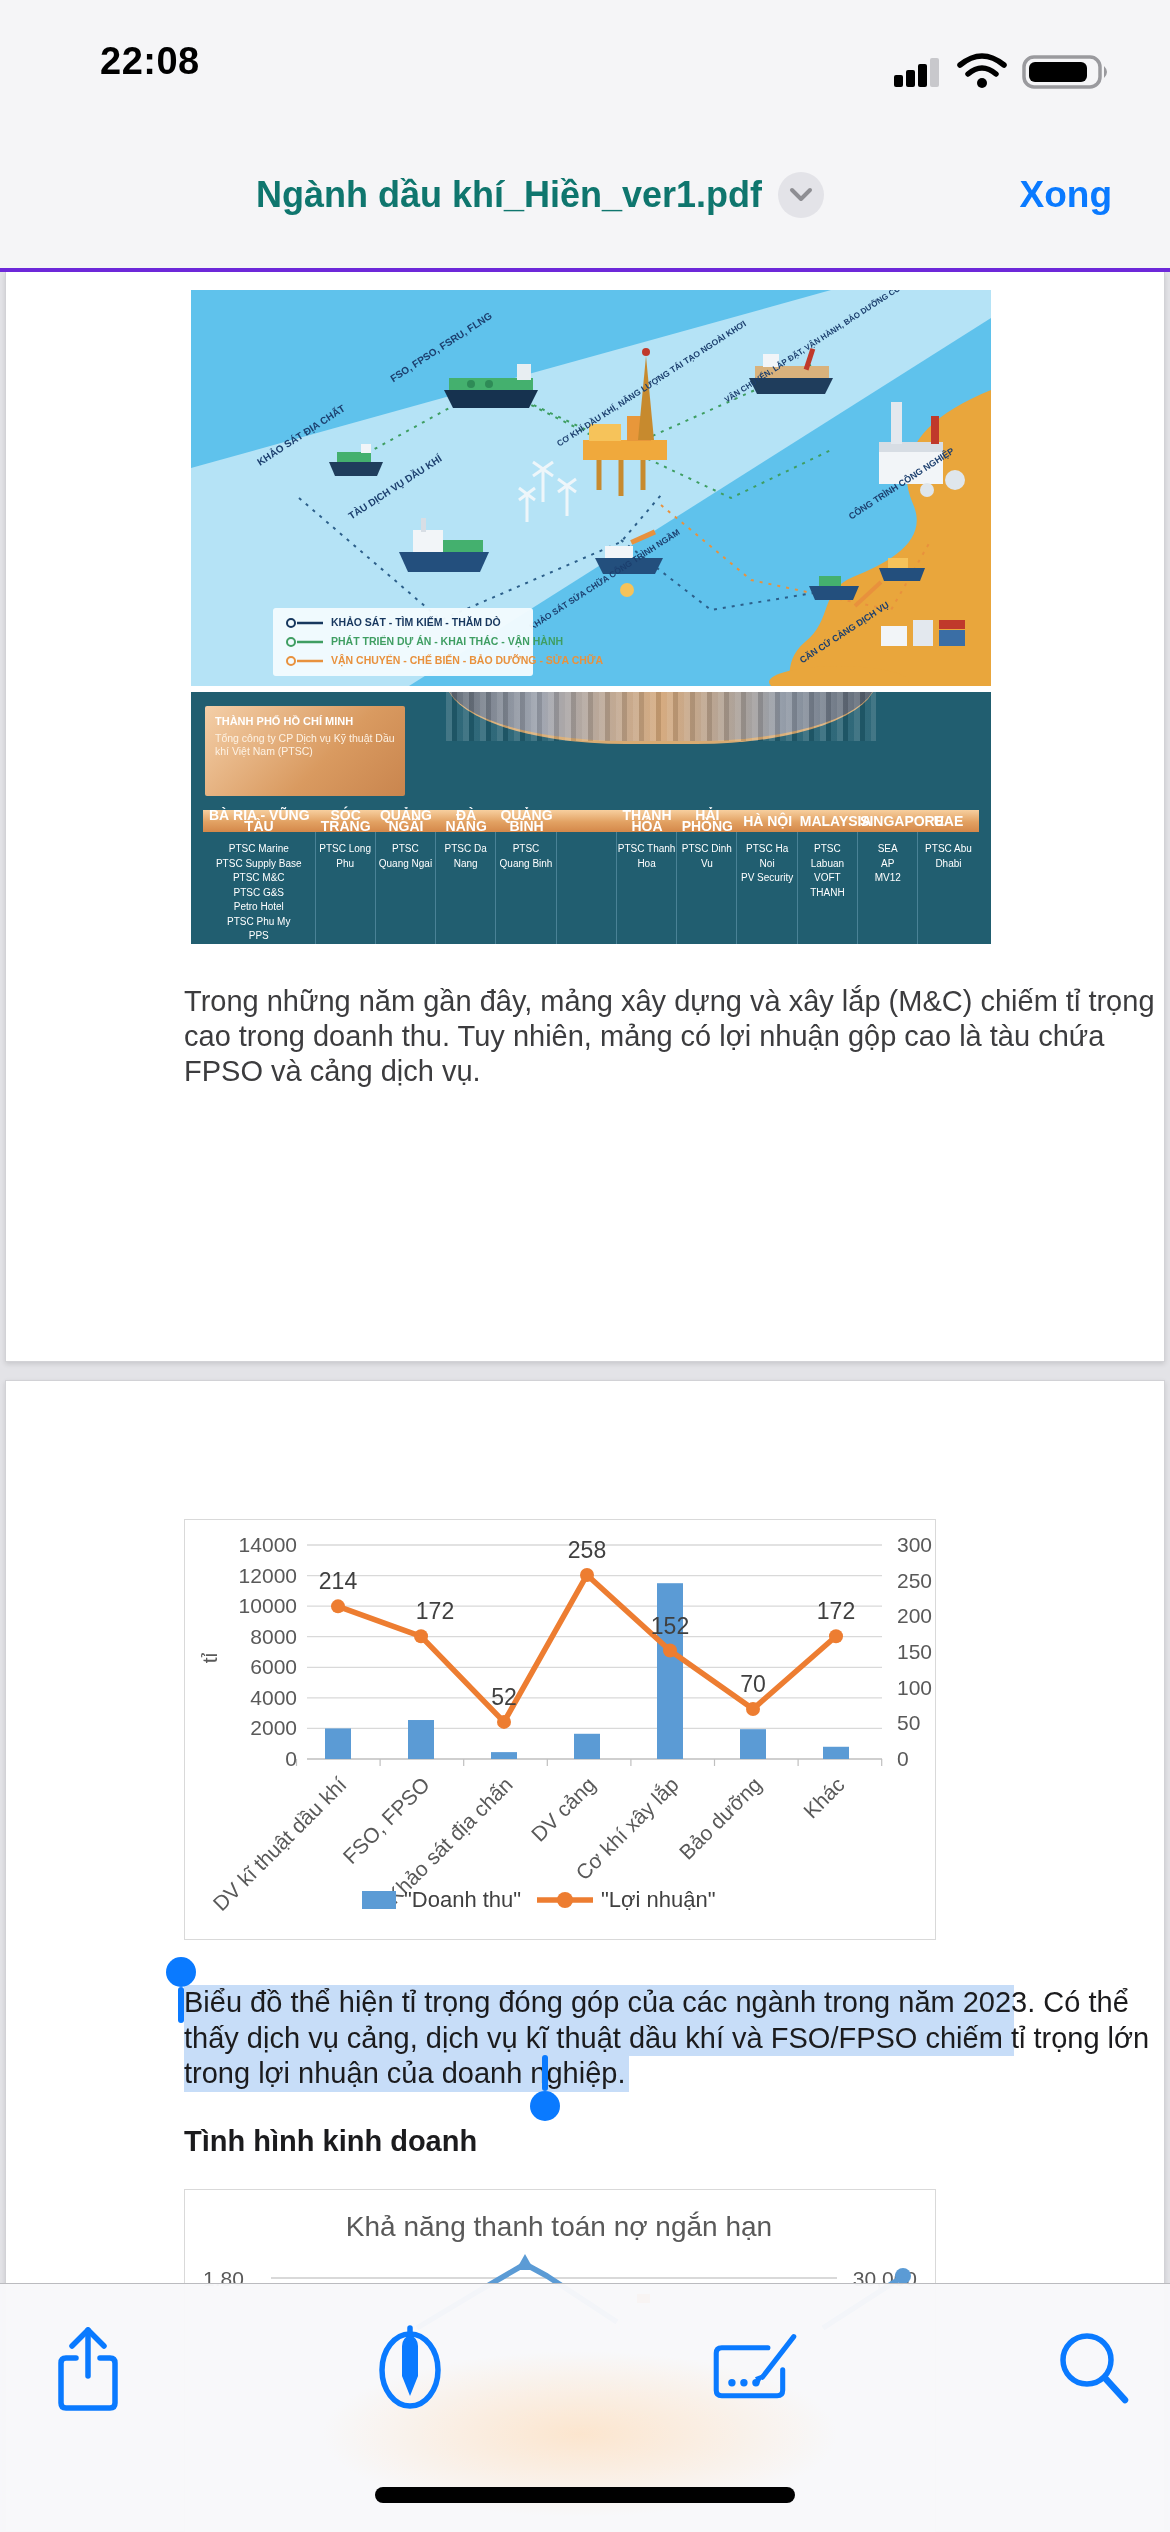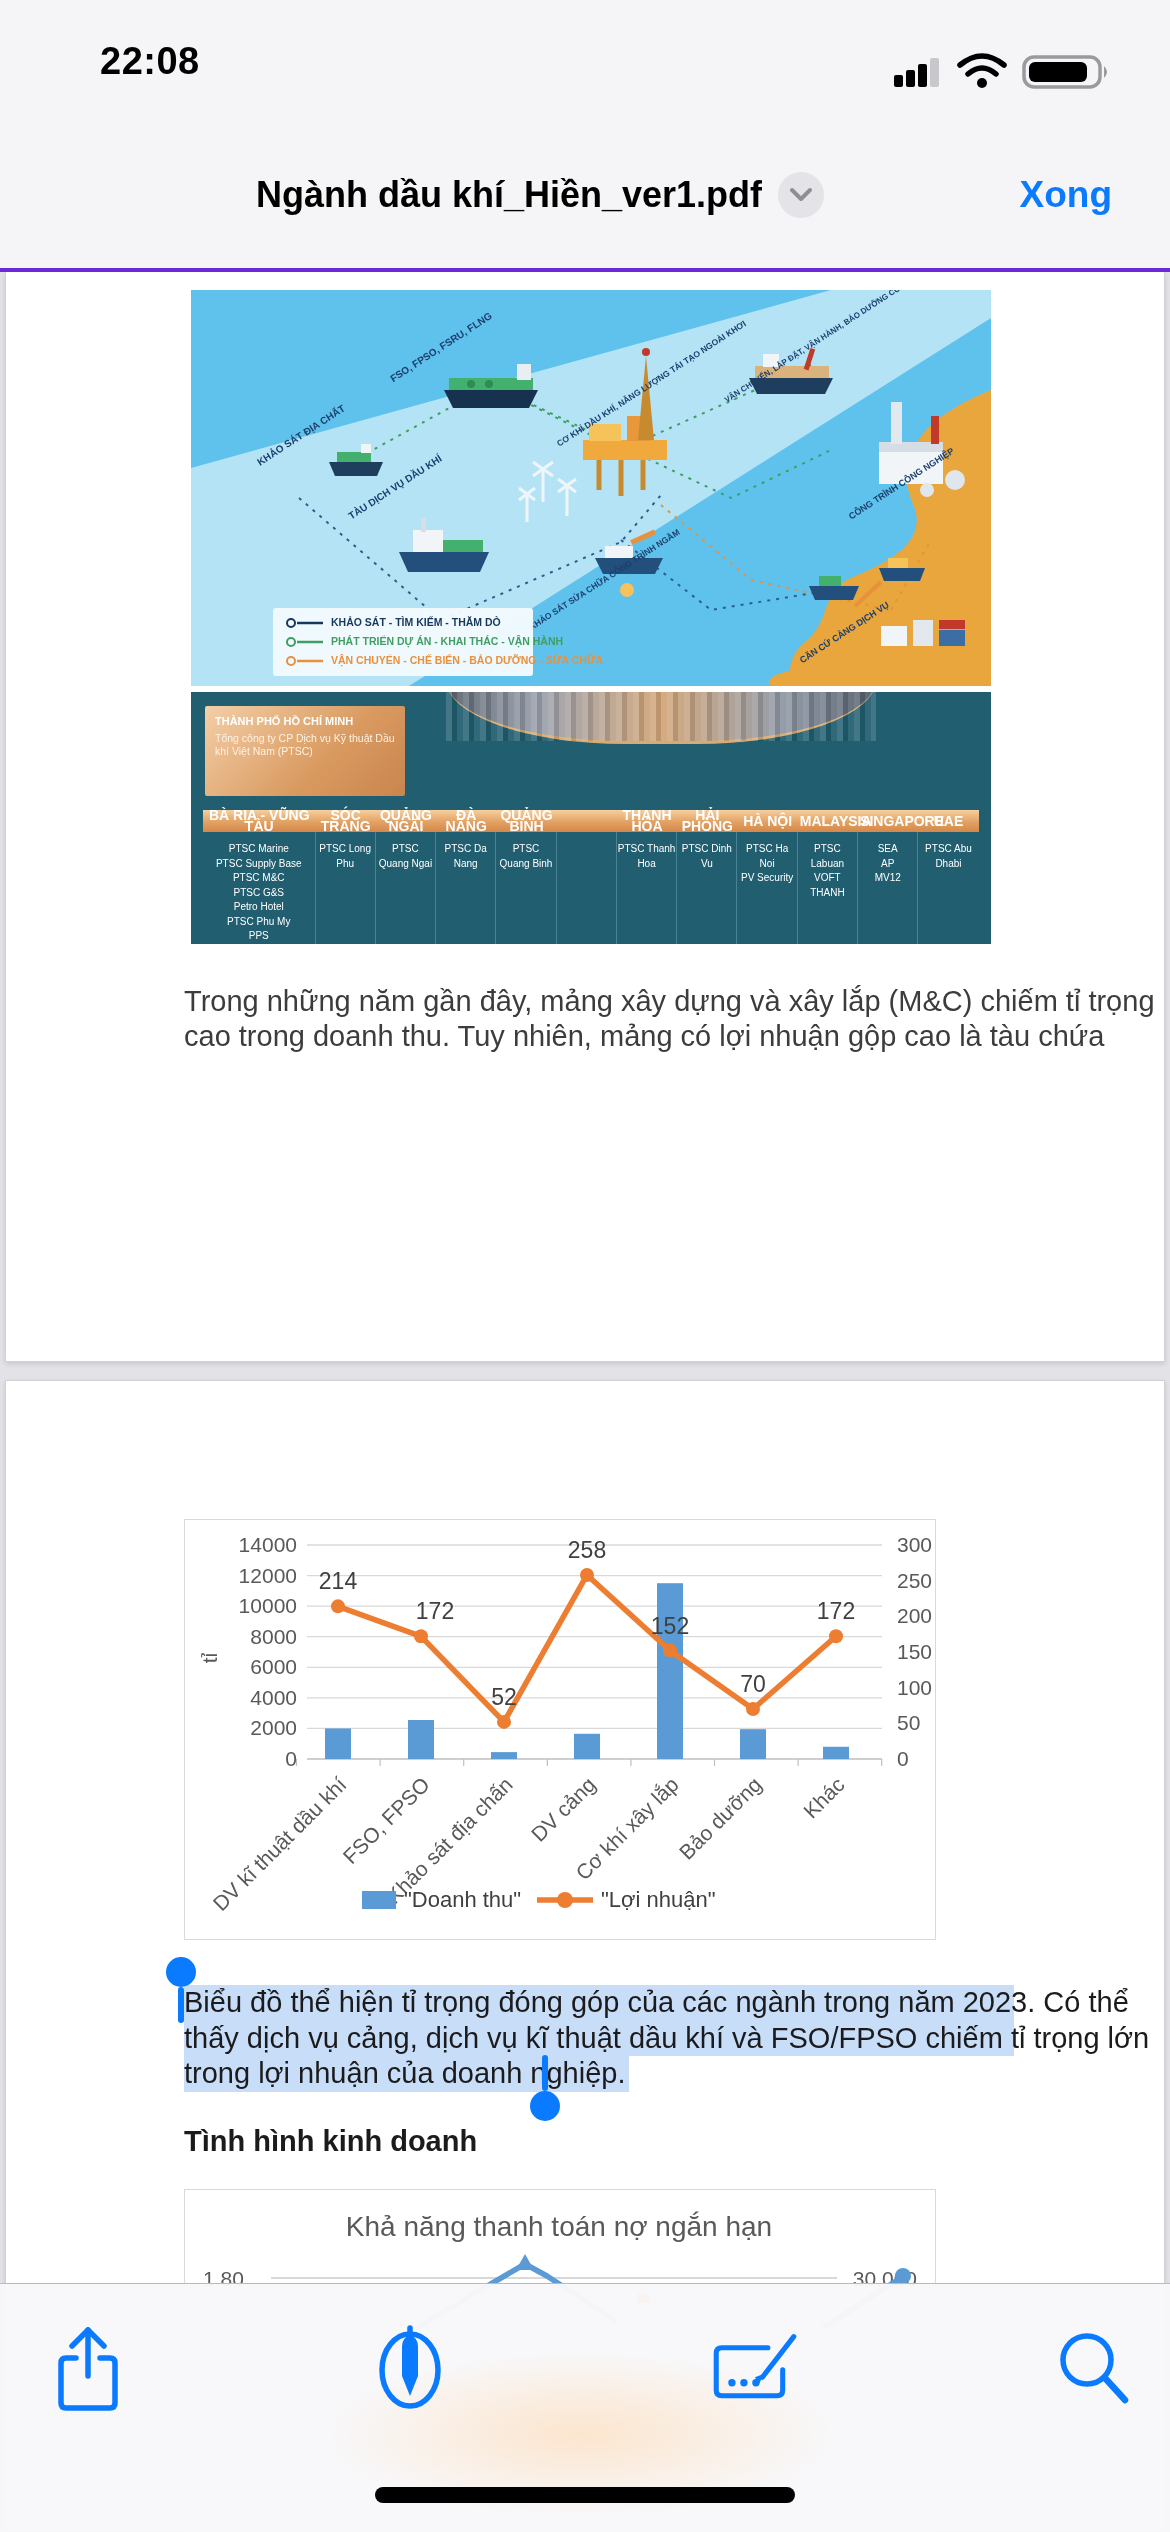--- a/index.html
+++ b/index.html
@@ -6,21 +6,21 @@
   html,body { background:#000; }
   body { font-family:"Liberation Sans", sans-serif; }
   #app { position:relative; width:1170px; height:2532px; background:#e3e3e7; overflow:hidden; margin:0 auto; }
 
   
   .topchrome { position:absolute; left:0; top:0; width:1170px; height:272px; background:#f5f5f7; border-bottom:4px solid #6d28d9; z-index:20; }
   .time { position:absolute; left:100px; top:40px; font-size:38px; font-weight:700; color:#000; letter-spacing:.5px; }
   .sticons { position:absolute; right:58px; top:52px; display:flex; align-items:center; gap:14px; }
   .navrow { position:absolute; left:0; top:140px; width:100%; height:110px; }
   .titlegrp { position:absolute; left:0; right:0; top:0; height:110px; display:flex; align-items:center; justify-content:center; transform:translateX(-45px); }
-  .navtitle { font-size:36px; font-weight:600; color:#000000; max-width:760px; white-space:nowrap; overflow:hidden; text-overflow:ellipsis; }
+  .navtitle { font-size:36px; font-weight:600; color:#0f766e; max-width:760px; white-space:nowrap; overflow:hidden; text-overflow:ellipsis; }
   .chevbtn { width:46px; height:46px; border-radius:50%; background:#e3e3e8; margin-left:16px; display:flex; align-items:center; justify-content:center; }
   .donebtn { position:absolute; right:58px; top:0; height:110px; display:flex; align-items:center; font-size:37px; font-weight:600; color:#0a7aff; }
 
   
   .pdfarea { position:absolute; left:0; top:272px; width:1170px; height:2260px; }
   .page { position:absolute; left:5px; width:1160px; background:#fff; border:1px solid #d2d2d6; box-shadow:0 2px 5px rgba(0,0,0,.12); }
   #page1 { top:0; height:1090px; border-top:none; }
   #page2 { top:1108px; height:1152px; }
 
   
@@ -294,20 +294,21 @@
               <div class="bc cn">
                 <div class="it">PTSC Abu Dhabi</div>
               </div>
             </div>
         </div>
       </div>
 
       <div class="para" id="para1">
           <div class="ln">Trong những năm gần đây, mảng xây dựng và xây lắp (M&amp;C) chiếm tỉ trọng</div>
           <div class="ln">cao trong doanh thu. Tuy nhiên, mảng có lợi nhuận gộp cao là tàu chứa</div>
+          <div class="ln last">FPSO và cảng dịch vụ.</div>
         </div>
     </section>
 
     <section class="page" id="page2">
 
       <div class="chartbox">
         <svg id="chart1" width="749" height="418" viewBox="0 0 749 418">
             <line x1="122" y1="239" x2="697" y2="239" stroke="#bfbfbf" stroke-width="1.3"></line>
             <text x="112" y="246" font-size="21" fill="#595959" text-anchor="end" font-family="Liberation Sans, sans-serif">0</text>
             <line x1="122" y1="208.42857142857144" x2="697" y2="208.42857142857144" stroke="#d9d9d9" stroke-width="1.3"></line>

